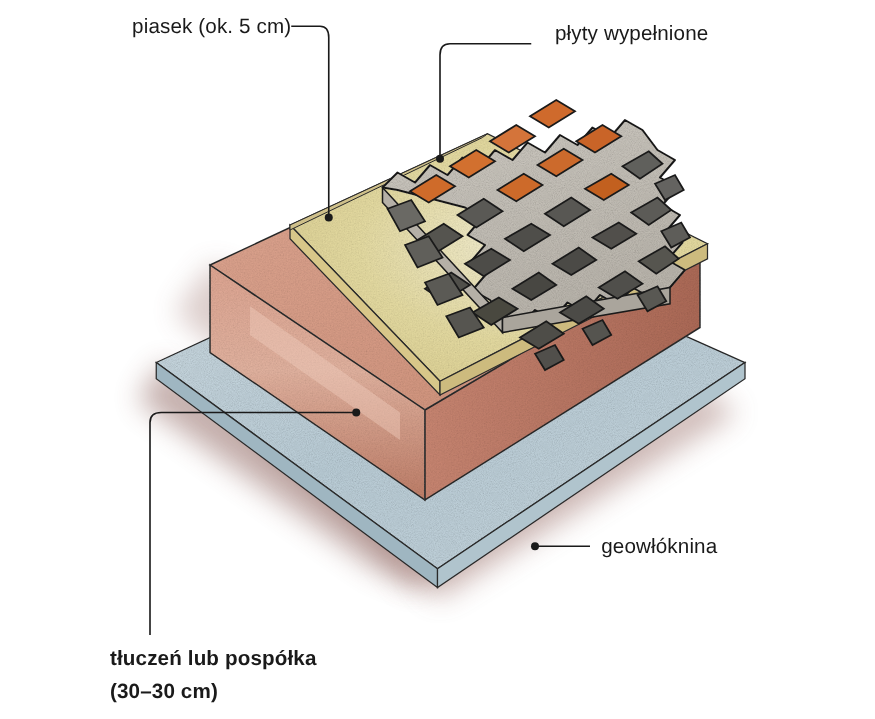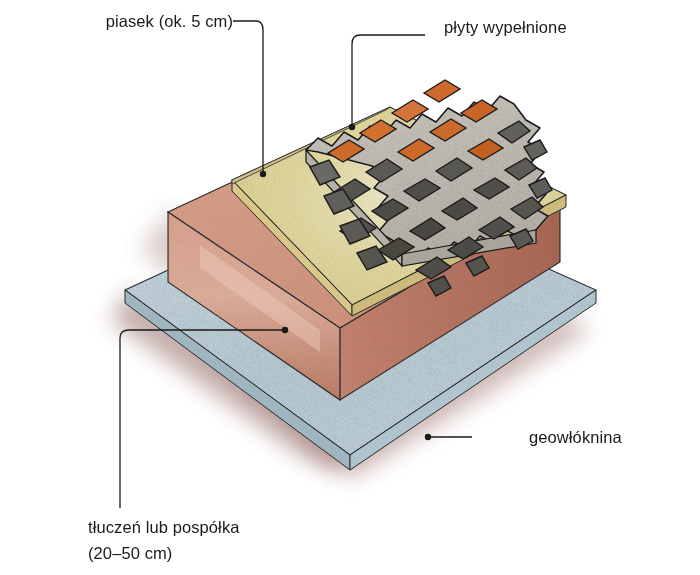--- a/index.html
+++ b/index.html
@@ -231,22 +231,22 @@
   </svg>
 
   <div class="label-text label-right" style="left:60px; top:8px; width:173px;">
     <div>piasek (ok. 5 cm)</div>
   </div>
 
   <div class="label-text label-left" style="left:444px; top:14px;">
     <div>płyty wypełnione</div>
   </div>
 
-  <div class="label-text label-left" style="left:481px; top:424px;margin-left:48px;">
+  <div class="label-text label-left" style="left:481px; top:424px;">
     <div>geowłóknina</div>
   </div>
 
-  <div class="label-text label-left" style="left:88px; top:514px;">
+  <div class="label-text label-left" style="left:88px; top:514px;font-weight:bold;">
     <div>tłuczeń lub pospółka</div>
-    <div>(20–50 cm)</div>
+    <div>(30–30 cm)</div>
   </div>
 
 </div>
 
 </body></html>

